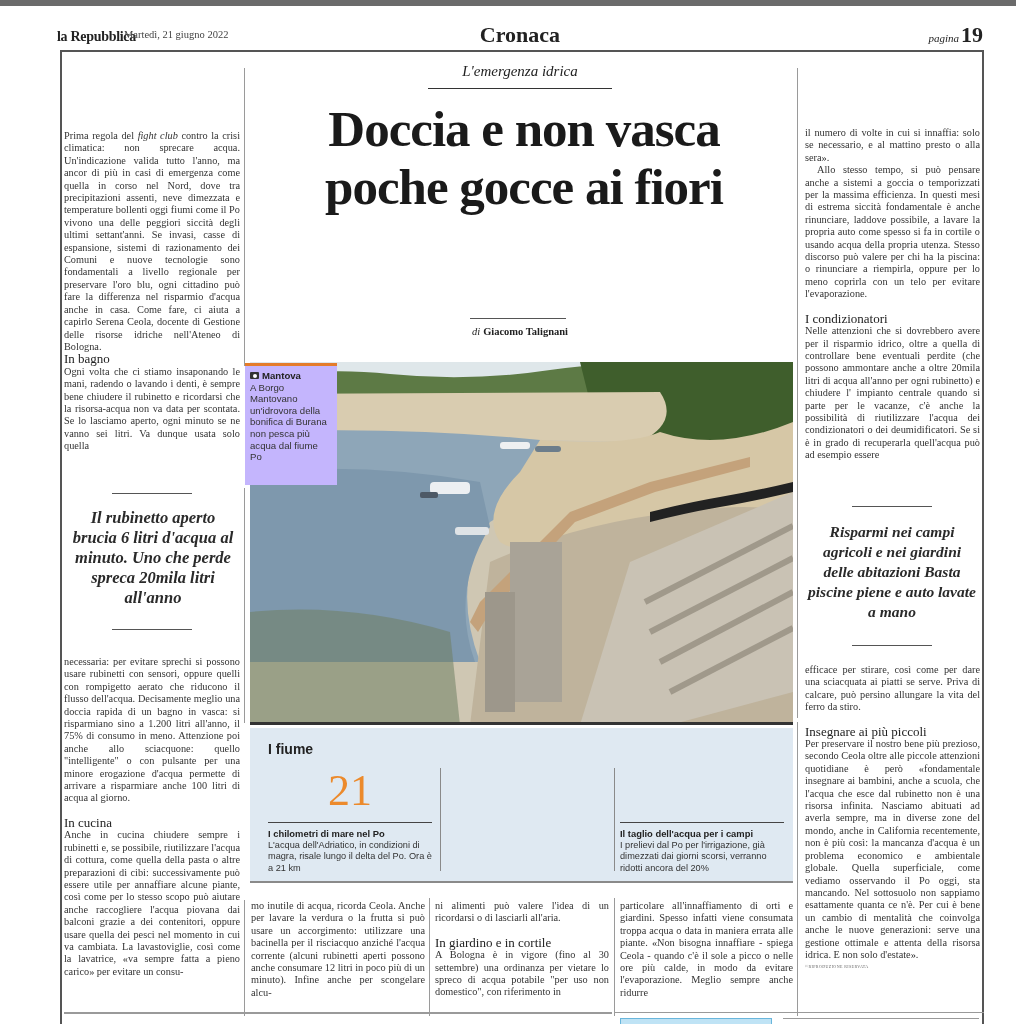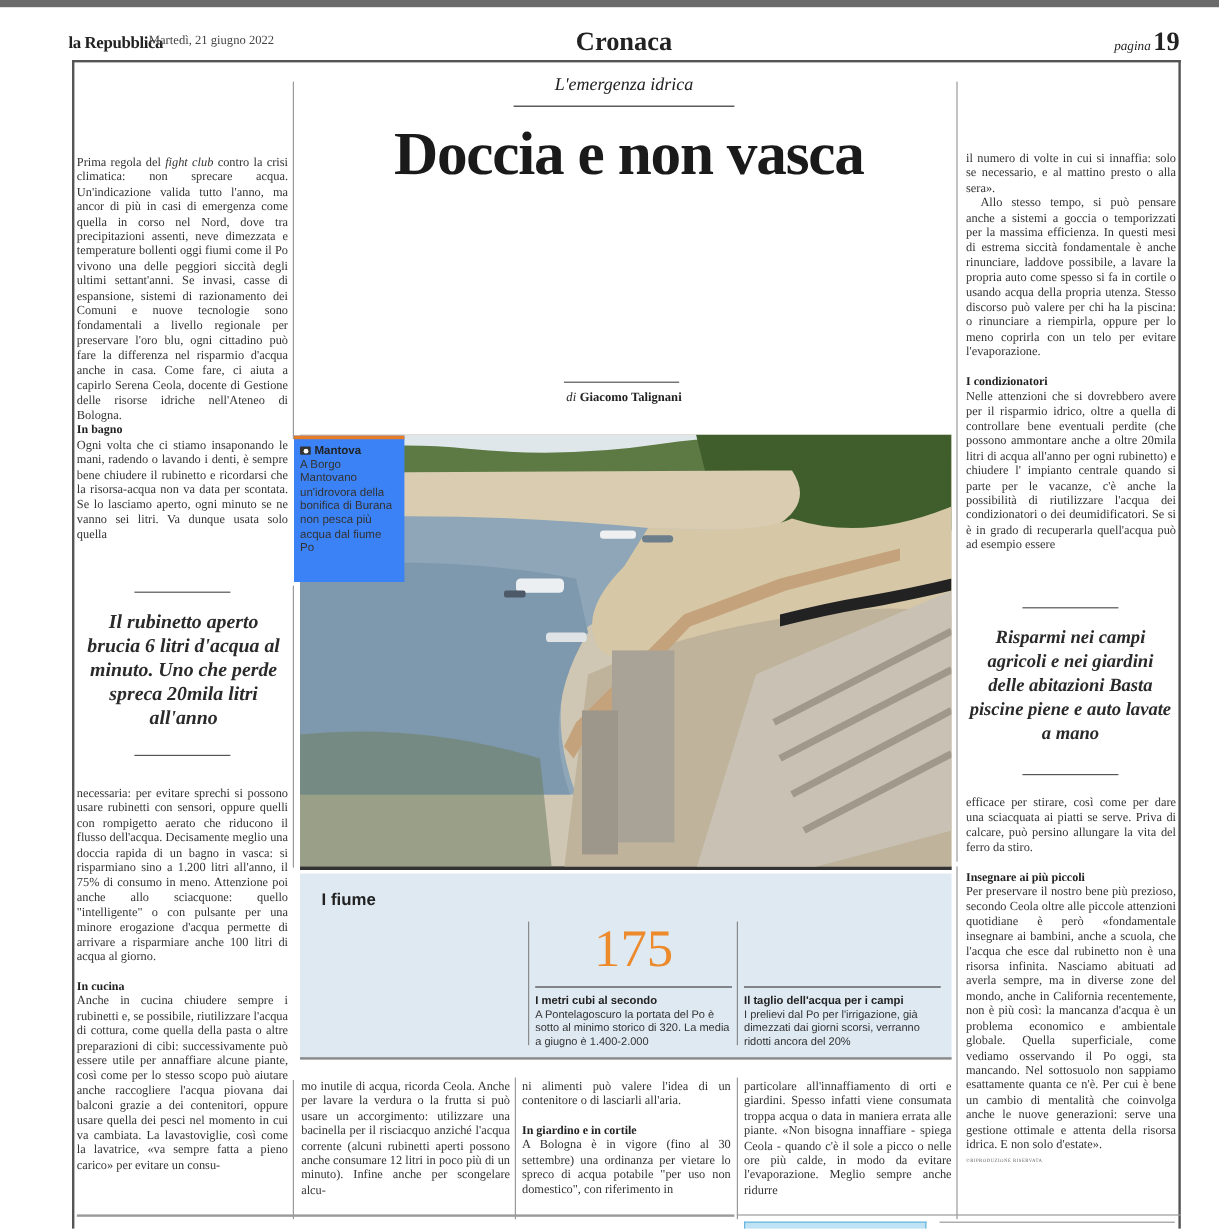--- a/index.html
+++ b/index.html
@@ -12,31 +12,31 @@
   .mast-section { position: absolute; left: 0; width: 930px; top: 0; text-align: center; font-size: 22px; font-weight: bold; color: #222; pointer-events: none; }
   .mast-page { position: absolute; right: 2px; top: 0; font-size: 22px; font-weight: bold; color: #222; }
   .mast-page .pg-label { font-size: 11px; font-style: italic; font-weight: normal; margin-right: 2px; text-align: right; }
 
   .frame { position: absolute; left: 60px; top: 50px; width: 924px; height: 974px; border: 2px solid #555; border-bottom: none; }
   .vline { position: absolute; width: 1px; background: #9a9a9a; }
 
   .col { position: absolute; font-size: 10.3px; line-height: 12.4px; text-align: justify; hyphens: auto; color: #333; }
   .col p { margin: 0; }
   .col .indent { text-indent: 12px; }
-  .subhead { font-weight: bold; font-size: 10px; color: #222; margin-top: 10px; }
+  .subhead { font-weight: normal; font-size: 13px; color: #222; margin-top: 10px; }
   .col em { font-style: italic; }
 
   .kicker { position: absolute; left: 428px; top: 63px; width: 184px; text-align: center; font-size: 15px; font-style: italic; color: #222; padding-bottom: 8px; border-bottom: 1px solid #333; }
   .headline { position: absolute; left: 254px; top: 100px; width: 540px; text-align: center; font-size: 51px; line-height: 58px; font-weight: bold; color: #1a1a1a; letter-spacing: -1px; }
   .rule-short { position: absolute; height: 1px; background: #555; }
   .byline { position: absolute; left: 420px; top: 326px; width: 200px; text-align: center; font-size: 10.5px; font-weight: bold; color: #222; }
   .byline em { font-weight: normal; font-style: italic; margin-right: 3px; }
 
   .photo { position: absolute; left: 250px; top: 362px; width: 543px; height: 363px; overflow: hidden; background: #cfc7b3; border-bottom: 3px solid #333; }
-  .caption-box { position: absolute; left: 245px; top: 363px; width: 92px; height: 122px; background: #3b82f6; border-top: 3px solid #e47c2a; padding: 4px 5px; font-family: "Liberation Sans", sans-serif; font-size: 9.6px; line-height: 11.6px; color: #333; }
+  .caption-box { position: absolute; left: 245px; top: 363px; width: 92px; height: 122px; background: #c4b5fd; border-top: 3px solid #e47c2a; padding: 4px 5px; font-family: "Liberation Sans", sans-serif; font-size: 9.6px; line-height: 11.6px; color: #333; }
   .caption-loc { font-weight: bold; color: #222; display: flex; align-items: center; gap: 3px; }
   .cam { display: inline-block; width: 9px; height: 7px; background: #333; border-radius: 1px; position: relative; }
   .cam::after { content: ""; position: absolute; left: 2.5px; top: 1.5px; width: 4px; height: 4px; border-radius: 50%; background: #fff; }
 
   .numbers { position: absolute; left: 250px; top: 728px; width: 543px; height: 155px; background: #dfe9f2; border-bottom: 2px solid #8a8a8a; font-family: "Liberation Sans", sans-serif; }
   .numbers-title { position: absolute; left: 18px; top: 13px; font-size: 14px; font-weight: bold; color: #222; }
   .stat { position: absolute; top: 36px; width: 164px; height: 112px; }
   .stat-value { position: absolute; left: 0; top: 0; width: 164px; text-align: center; font-family: "Liberation Serif", serif; font-size: 44px; line-height: 54px; color: #ec8a2c; }
   .stat-rule { position: absolute; left: 0; top: 58px; width: 164px; height: 1px; background: #444; }
   .stat-title { position: absolute; left: 0; top: 64px; font-size: 9.4px; font-weight: bold; color: #222; white-space: nowrap; }
@@ -84,20 +84,21 @@
 
 <div class="col" style="left:64px; top:656px; width:176px;">
   <p>necessaria: per evitare sprechi si possono usare rubinetti con sensori, oppure quelli con rompigetto aerato che riducono il flusso dell'acqua. Decisamente meglio una doccia rapida di un bagno in vasca: si risparmiano sino a 1.200 litri all'anno, il 75% di consumo in meno. Attenzione poi anche allo sciacquone: quello "intelligente" o con pulsante per una minore erogazione d'acqua permette di arrivare a risparmiare anche 100 litri di acqua al giorno.</p>
   <p class="subhead" style="margin-top:12px;">In cucina</p>
   <p>Anche in cucina chiudere sempre i rubinetti e, se possibile, riutilizzare l'acqua di cottura, come quella della pasta o altre preparazioni di cibi: successivamente può essere utile per annaffiare alcune piante, così come per lo stesso scopo può aiutare anche raccogliere l'acqua piovana dai balconi grazie a dei contenitori, oppure usare quella dei pesci nel momento in cui va cambiata. La lavastoviglie, così come la lavatrice, «va sempre fatta a pieno carico» per evitare un consu-</p>
 </div>
 
 <div class="kicker">L'emergenza idrica</div>
 <h1 class="headline">
   <div>Doccia e non vasca</div>
+  <div>poche gocce ai fiori</div>
 </h1>
 <div class="rule-short" style="left:470px; top:318px; width:96px;"></div>
 <div class="byline"><em>di</em><span>Giacomo Talignani</span></div>
 
 <div class="photo">
   <svg width="543" height="363" viewBox="0 0 543 363">
     <rect x="0" y="0" width="543" height="20" fill="#dfe7ea"></rect>
     <path d="M0 20 Q60 4 140 12 T300 8 T400 14 L400 32 L0 34 Z" fill="#5d7a45"></path>
     <path d="M330 0 L543 0 L543 80 Q470 110 420 95 Q380 70 340 40 Z" fill="#3f5e2c"></path>
     <path d="M0 32 L410 30 Q430 60 390 80 L0 72 Z" fill="#d9ccb0"></path>
@@ -129,42 +130,42 @@
   <div class="caption-loc">
       <span class="cam"></span>
       <span>Mantova</span>
     </div>
   <div>A Borgo Mantovano un'idrovora della bonifica di Burana non pesca più acqua dal fiume Po</div>
 </div>
 
 <section class="numbers">
   <div class="numbers-title">I fiume</div>
 
+  <div class="stat" style="left:18px;">
+    <div class="stat-value">21</div>
+    <div class="stat-rule"></div>
+    <div class="stat-title">I chilometri di mare nel Po</div>
+    <div class="stat-desc">L'acqua dell'Adriatico, in condizioni di magra, risale lungo il delta del Po. Ora è a 21 km</div>
+  </div>
   <div class="stat-sep" style="left:190px;"></div>
 
-  <div class="stat" style="left:196px;">
-    <div class="stat-value">175</div>
-    <div class="stat-rule"></div>
-    <div class="stat-title">I metri cubi al secondo</div>
-    <div class="stat-desc">A Pontelagoscuro la portata del Po è sotto al minimo storico di 320. La media a giugno è 1.400-2.000</div>
-  </div>
   <div class="stat-sep" style="left:364px;"></div>
 
   <div class="stat" style="left:370px;">
     <div class="stat-rule"></div>
     <div class="stat-title">Il taglio dell'acqua per i campi</div>
     <div class="stat-desc">I prelievi dal Po per l'irrigazione, già dimezzati dai giorni scorsi, verranno ridotti ancora del 20%</div>
   </div>
 </section>
 
 <div class="col" style="left:251px; top:900px; width:174px;">
   <p>mo inutile di acqua, ricorda Ceola. Anche per lavare la verdura o la frutta si può usare un accorgimento: utilizzare una bacinella per il risciacquo anziché l'acqua corrente (alcuni rubinetti aperti possono anche consumare 12 litri in poco più di un minuto). Infine anche per scongelare alcu-</p>
 </div>
 <div class="col" style="left:435px; top:900px; width:174px;">
-  <p>ni alimenti può valere l'idea di un contenitore o di lasciarli all'aria.</p>
+  <p>ni alimenti può valere l'idea di un ricordarsi o di lasciarli all'aria.</p>
   <p class="subhead" style="margin-top:12px;">In giardino e in cortile</p>
   <p>A Bologna è in vigore (fino al 30 settembre) una ordinanza per vietare lo spreco di acqua potabile "per uso non domestico", con riferimento in</p>
 </div>
 <div class="col" style="left:620px; top:900px; width:173px;">
   <p>particolare all'innaffiamento di orti e giardini. Spesso infatti viene consumata troppa acqua o data in maniera errata alle piante. «Non bisogna innaffiare - spiega Ceola - quando c'è il sole a picco o nelle ore più calde, in modo da evitare l'evaporazione. Meglio sempre anche ridurre</p>
 </div>
 
 <div class="col" style="left:805px; top:127px; width:175px;">
   <p>il numero di volte in cui si innaffia: solo se necessario, e al mattino presto o alla sera».</p>
   <p class="indent">Allo stesso tempo, si può pensare anche a sistemi a goccia o temporizzati per la massima efficienza. In questi mesi di estrema siccità fondamentale è anche rinunciare, laddove possibile, a lavare la propria auto come spesso si fa in cortile o usando acqua della propria utenza. Stesso discorso può valere per chi ha la piscina: o rinunciare a riempirla, oppure per lo meno coprirla con un telo per evitare l'evaporazione.</p>

